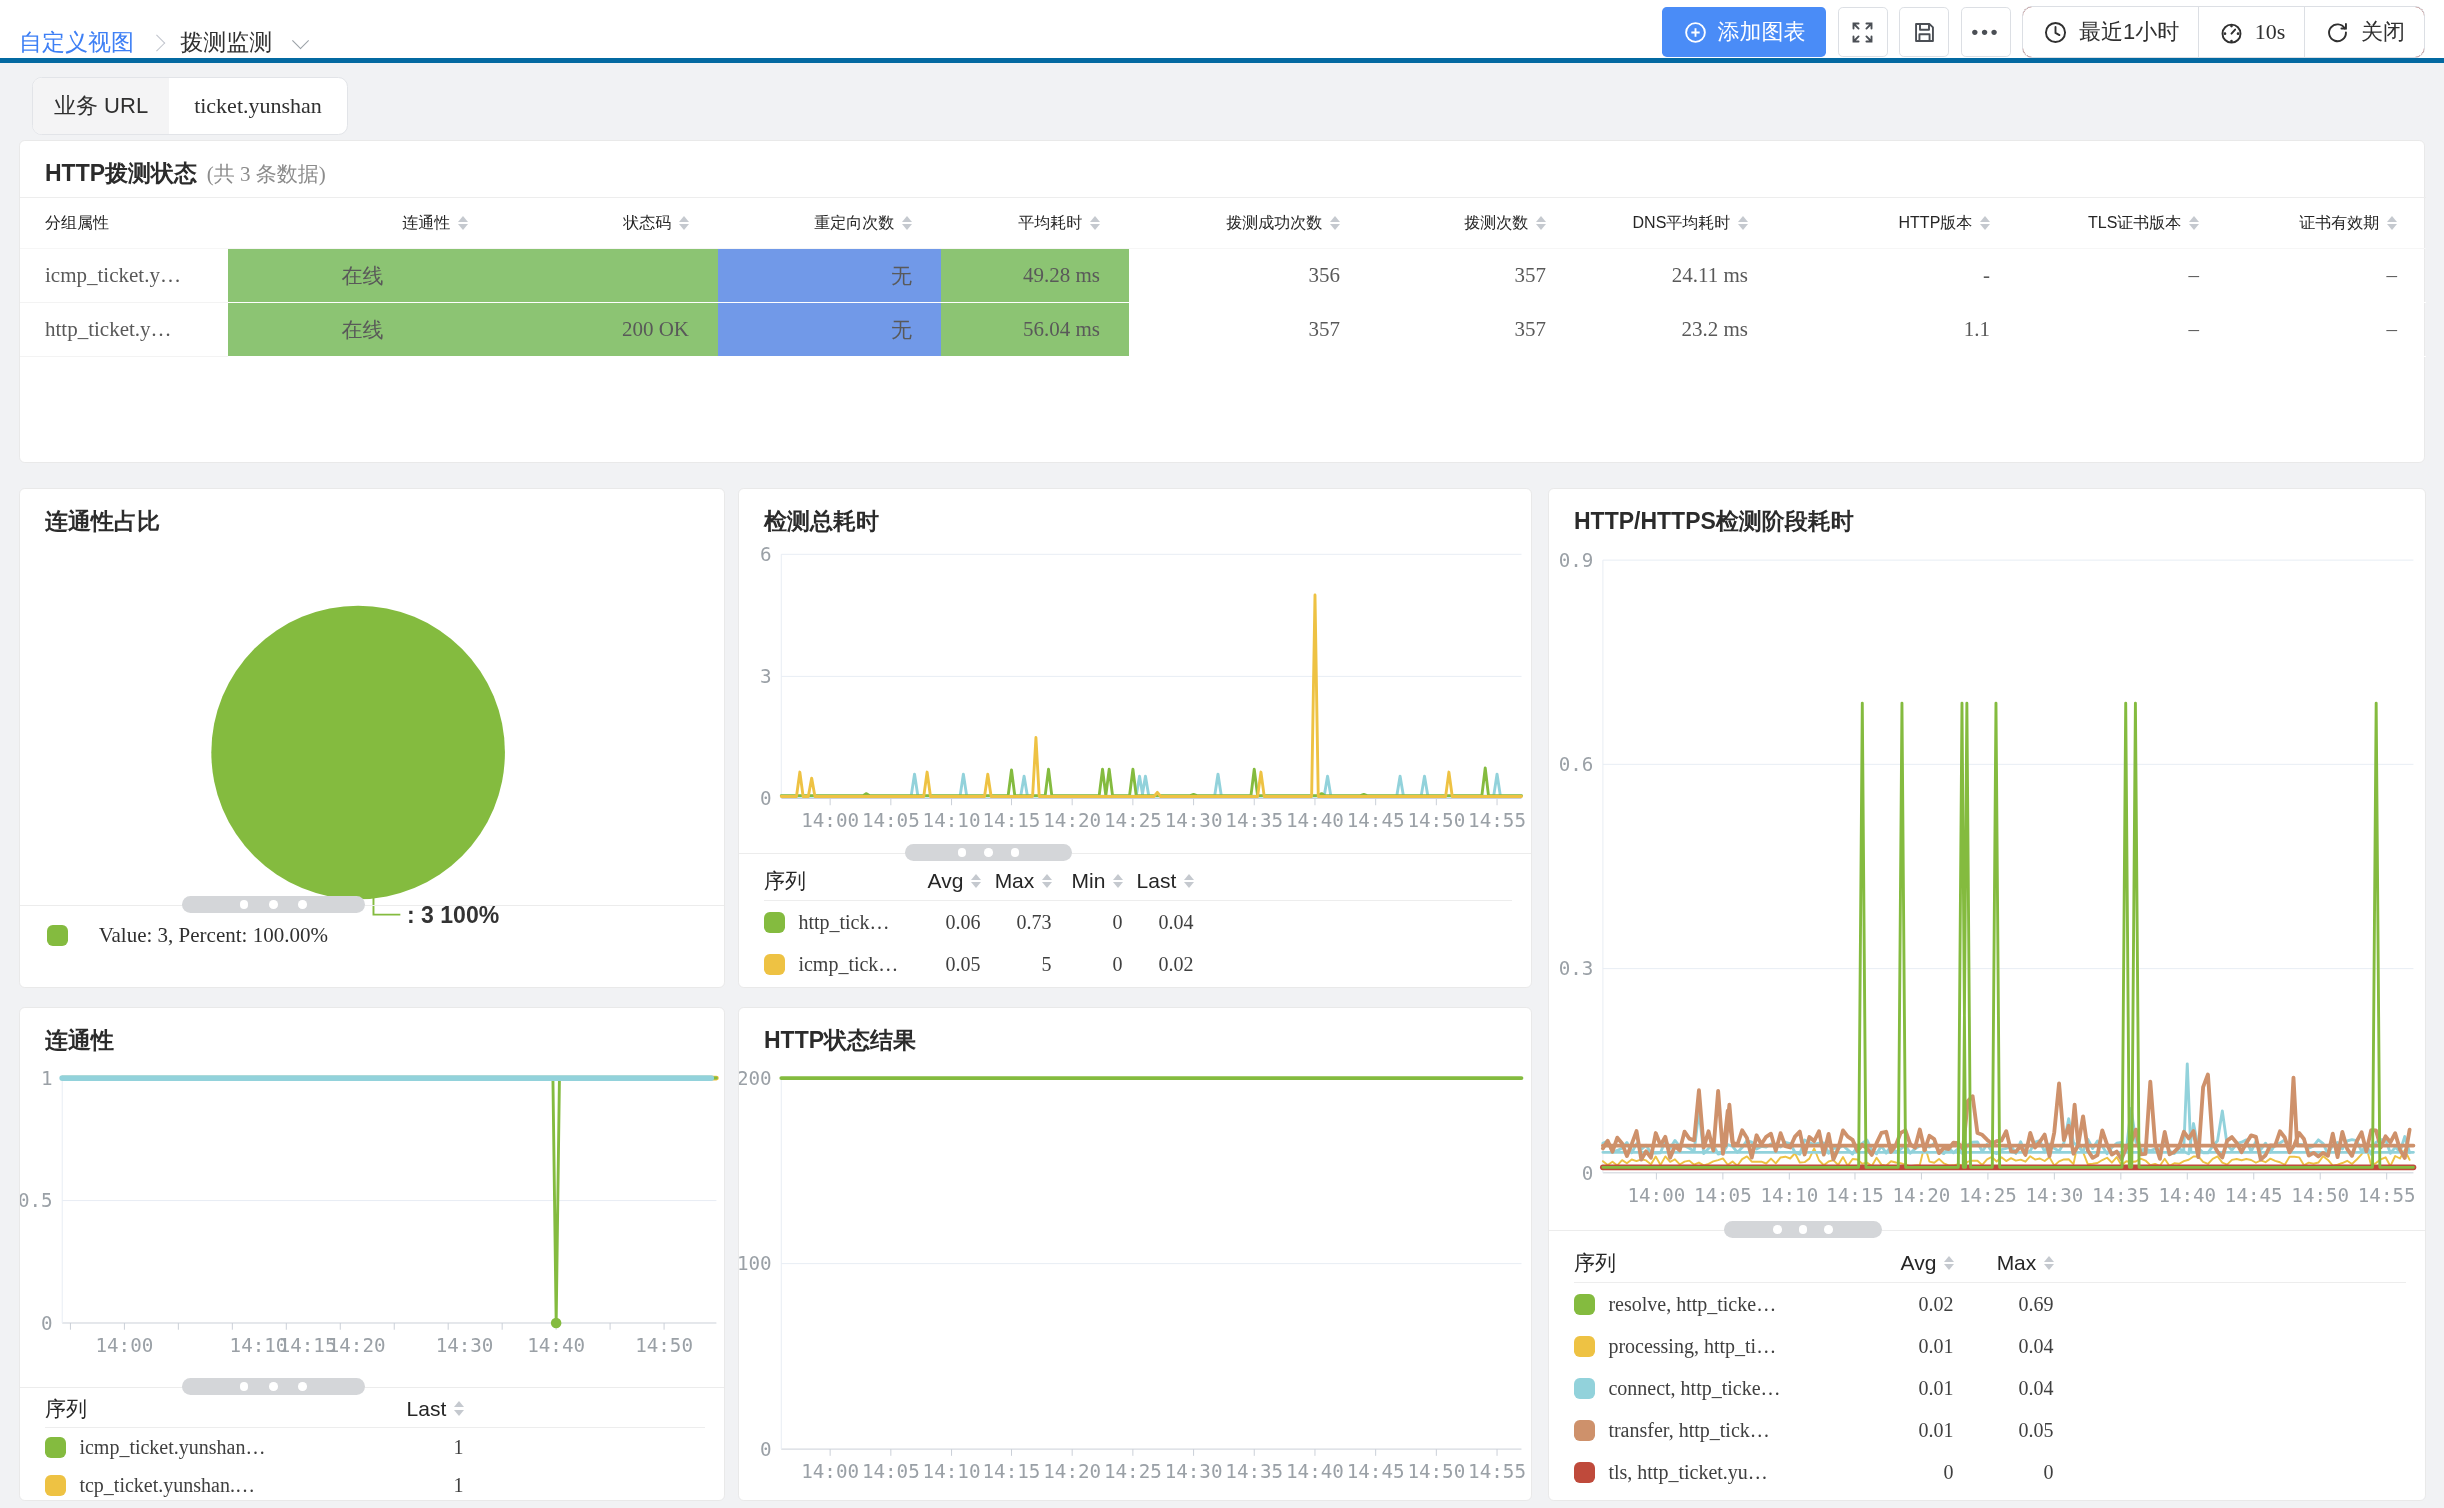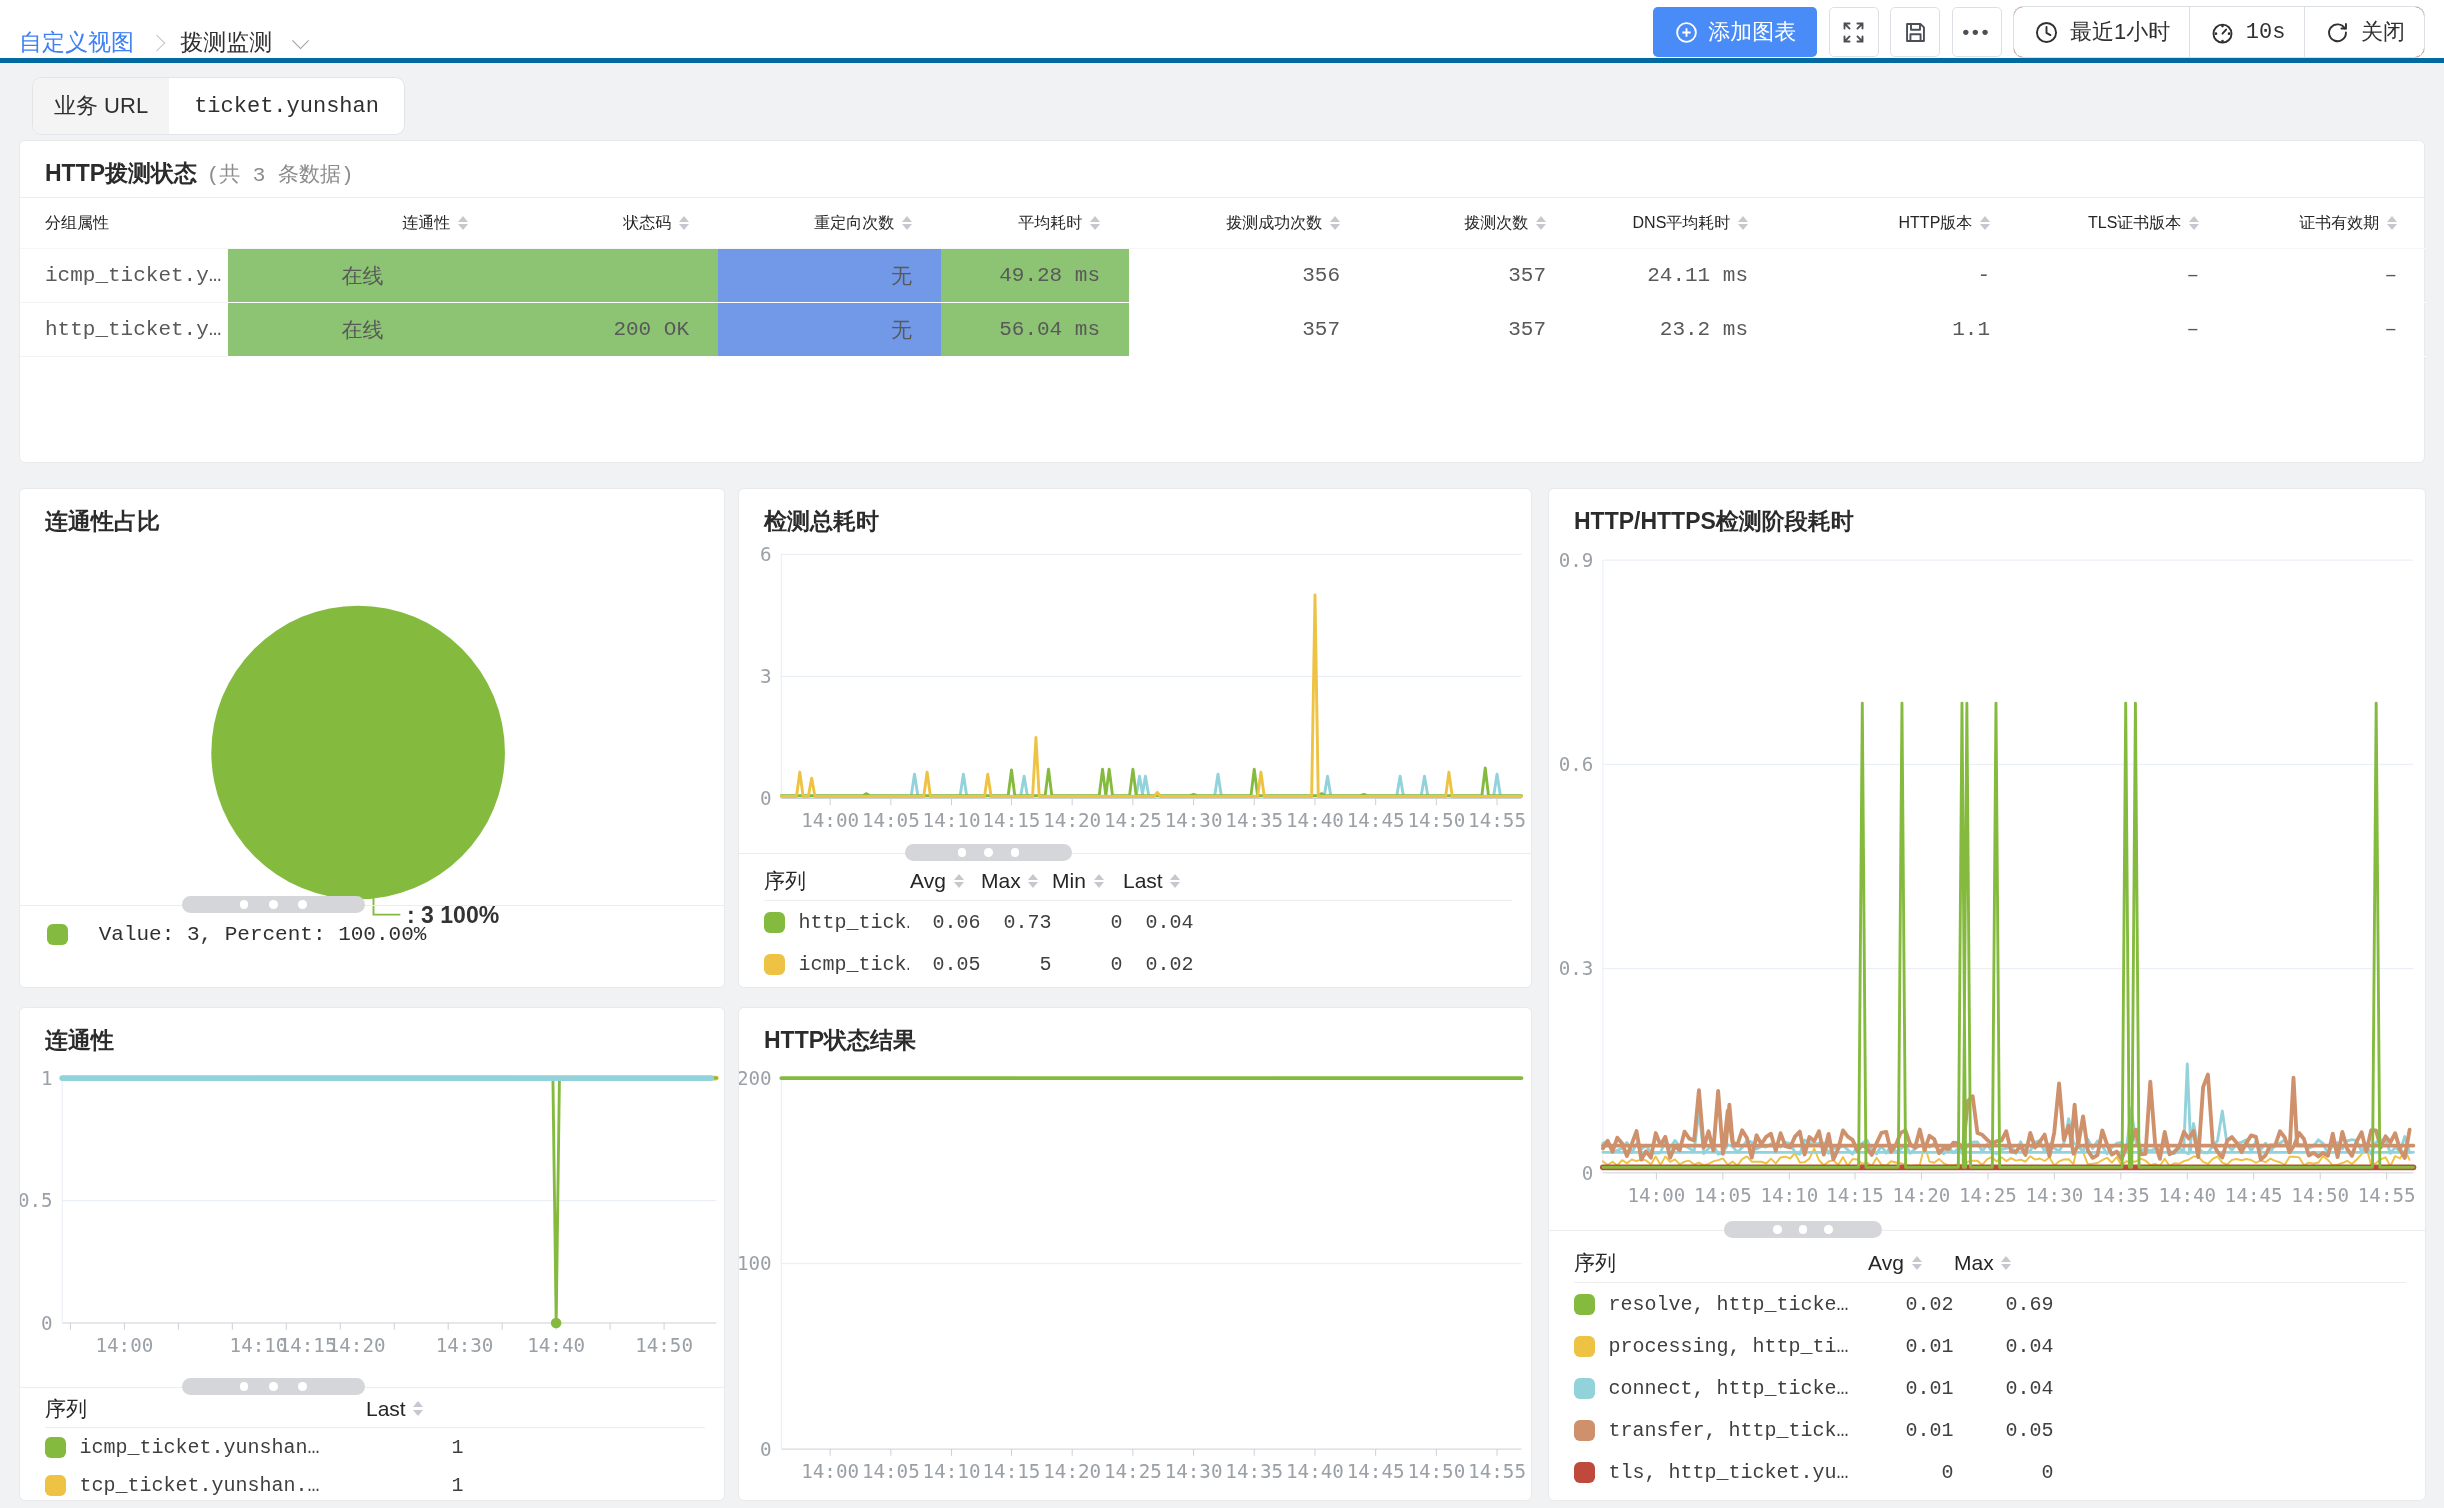--- a/index.html
+++ b/index.html
@@ -1,18 +1,18 @@
 <!DOCTYPE html>
 <html><head>
 <meta charset="utf-8">
 <style>
   html,body{margin:0;padding:0}
   body{width:2444px;height:1508px;overflow:hidden;position:relative;background:#f1f2f4;
        font-family:"Liberation Sans","DejaVu Sans",sans-serif;color:#303030;-webkit-font-smoothing:antialiased}
-  .mono{font-family:Liberation Mono, monospace}
+  .mono{font-family:Liberation Serif, serif}
   
   .topbar{position:absolute;left:0;top:0;width:2444px;height:63px;background:#fff;border-bottom:5px solid #0369a1;
           display:flex;align-items:flex-end;justify-content:space-between;padding:0 19px;box-sizing:border-box;z-index:5}
   .crumbs{display:flex;align-items:center;gap:15.4px;font-size:23px}
   .crumb-link{color:#3d7ff5;cursor:pointer;text-decoration:none}
   .chev{width:10.6px;height:10.6px;border-top:1.9px solid #c0c4cc;border-right:1.9px solid #c0c4cc;transform:rotate(45deg);margin:0 1.9px}
   .caret{width:10.6px;height:10.6px;border-top:1.9px solid #9aa0a6;border-right:1.9px solid #9aa0a6;transform:rotate(135deg);margin-left:7.7px;margin-top:-3.8px}
   .tb-right{display:flex;align-items:center;gap:11.5px}
   .btn-primary{display:flex;align-items:center;gap:9.6px;height:50px;padding:0 21px;background:#4a8cf7;border:none;border-radius:4.8px;
                color:#fff;font-size:22px;cursor:pointer;font-family:inherit}
@@ -58,21 +58,21 @@
   
   .tick{font-family:"DejaVu Sans Mono",monospace;font-size:20px;fill:#9aa0a6}
   .dz{position:absolute;height:17.3px;background:#d4d6d9;border-radius:8.6px;cursor:pointer;z-index:3}
   .dz i{position:absolute;top:50%;width:8.6px;height:8.6px;margin:-4.3px 0 0 -4.3px;background:#fff;border-radius:50%}
   .sep{position:absolute;left:0;right:0;border-top:1px solid #ececec}
   .lg{position:absolute;left:25px;right:19px}
   .lg-head{display:flex;align-items:center;height:38px;border-bottom:1px solid #ededed;font-size:21px;color:#262626}
   .lg-row{display:flex;align-items:center;height:42px;font-size:20px;color:#404040}
   .sw{width:21px;height:21px;border-radius:5.8px;margin-right:13.4px;flex:0 0 auto}
   .lg-v{text-align:right;white-space:nowrap}
-  .lg-h{display:flex;justify-content:flex-start;align-items:center}
+  .lg-h{display:flex;justify-content:flex-end;align-items:center}
   .lg-name{white-space:nowrap;overflow:hidden}
   .mid-n{width:146px}.mid-v{width:71px}
   .r-n{width:294px}.r-v1{width:86px}.r-v2{width:100px}
   .bl-n{width:321px}.bl-v{width:98px}
   #blPanel .lg-row{height:38px}
   #blPanel .lg-head{height:37px}
   .pie-legend{position:absolute;left:27px;top:434px;display:flex;align-items:center;gap:17.3px;font-size:21px;color:#303030}
 </style>
 </head>
 <body>

